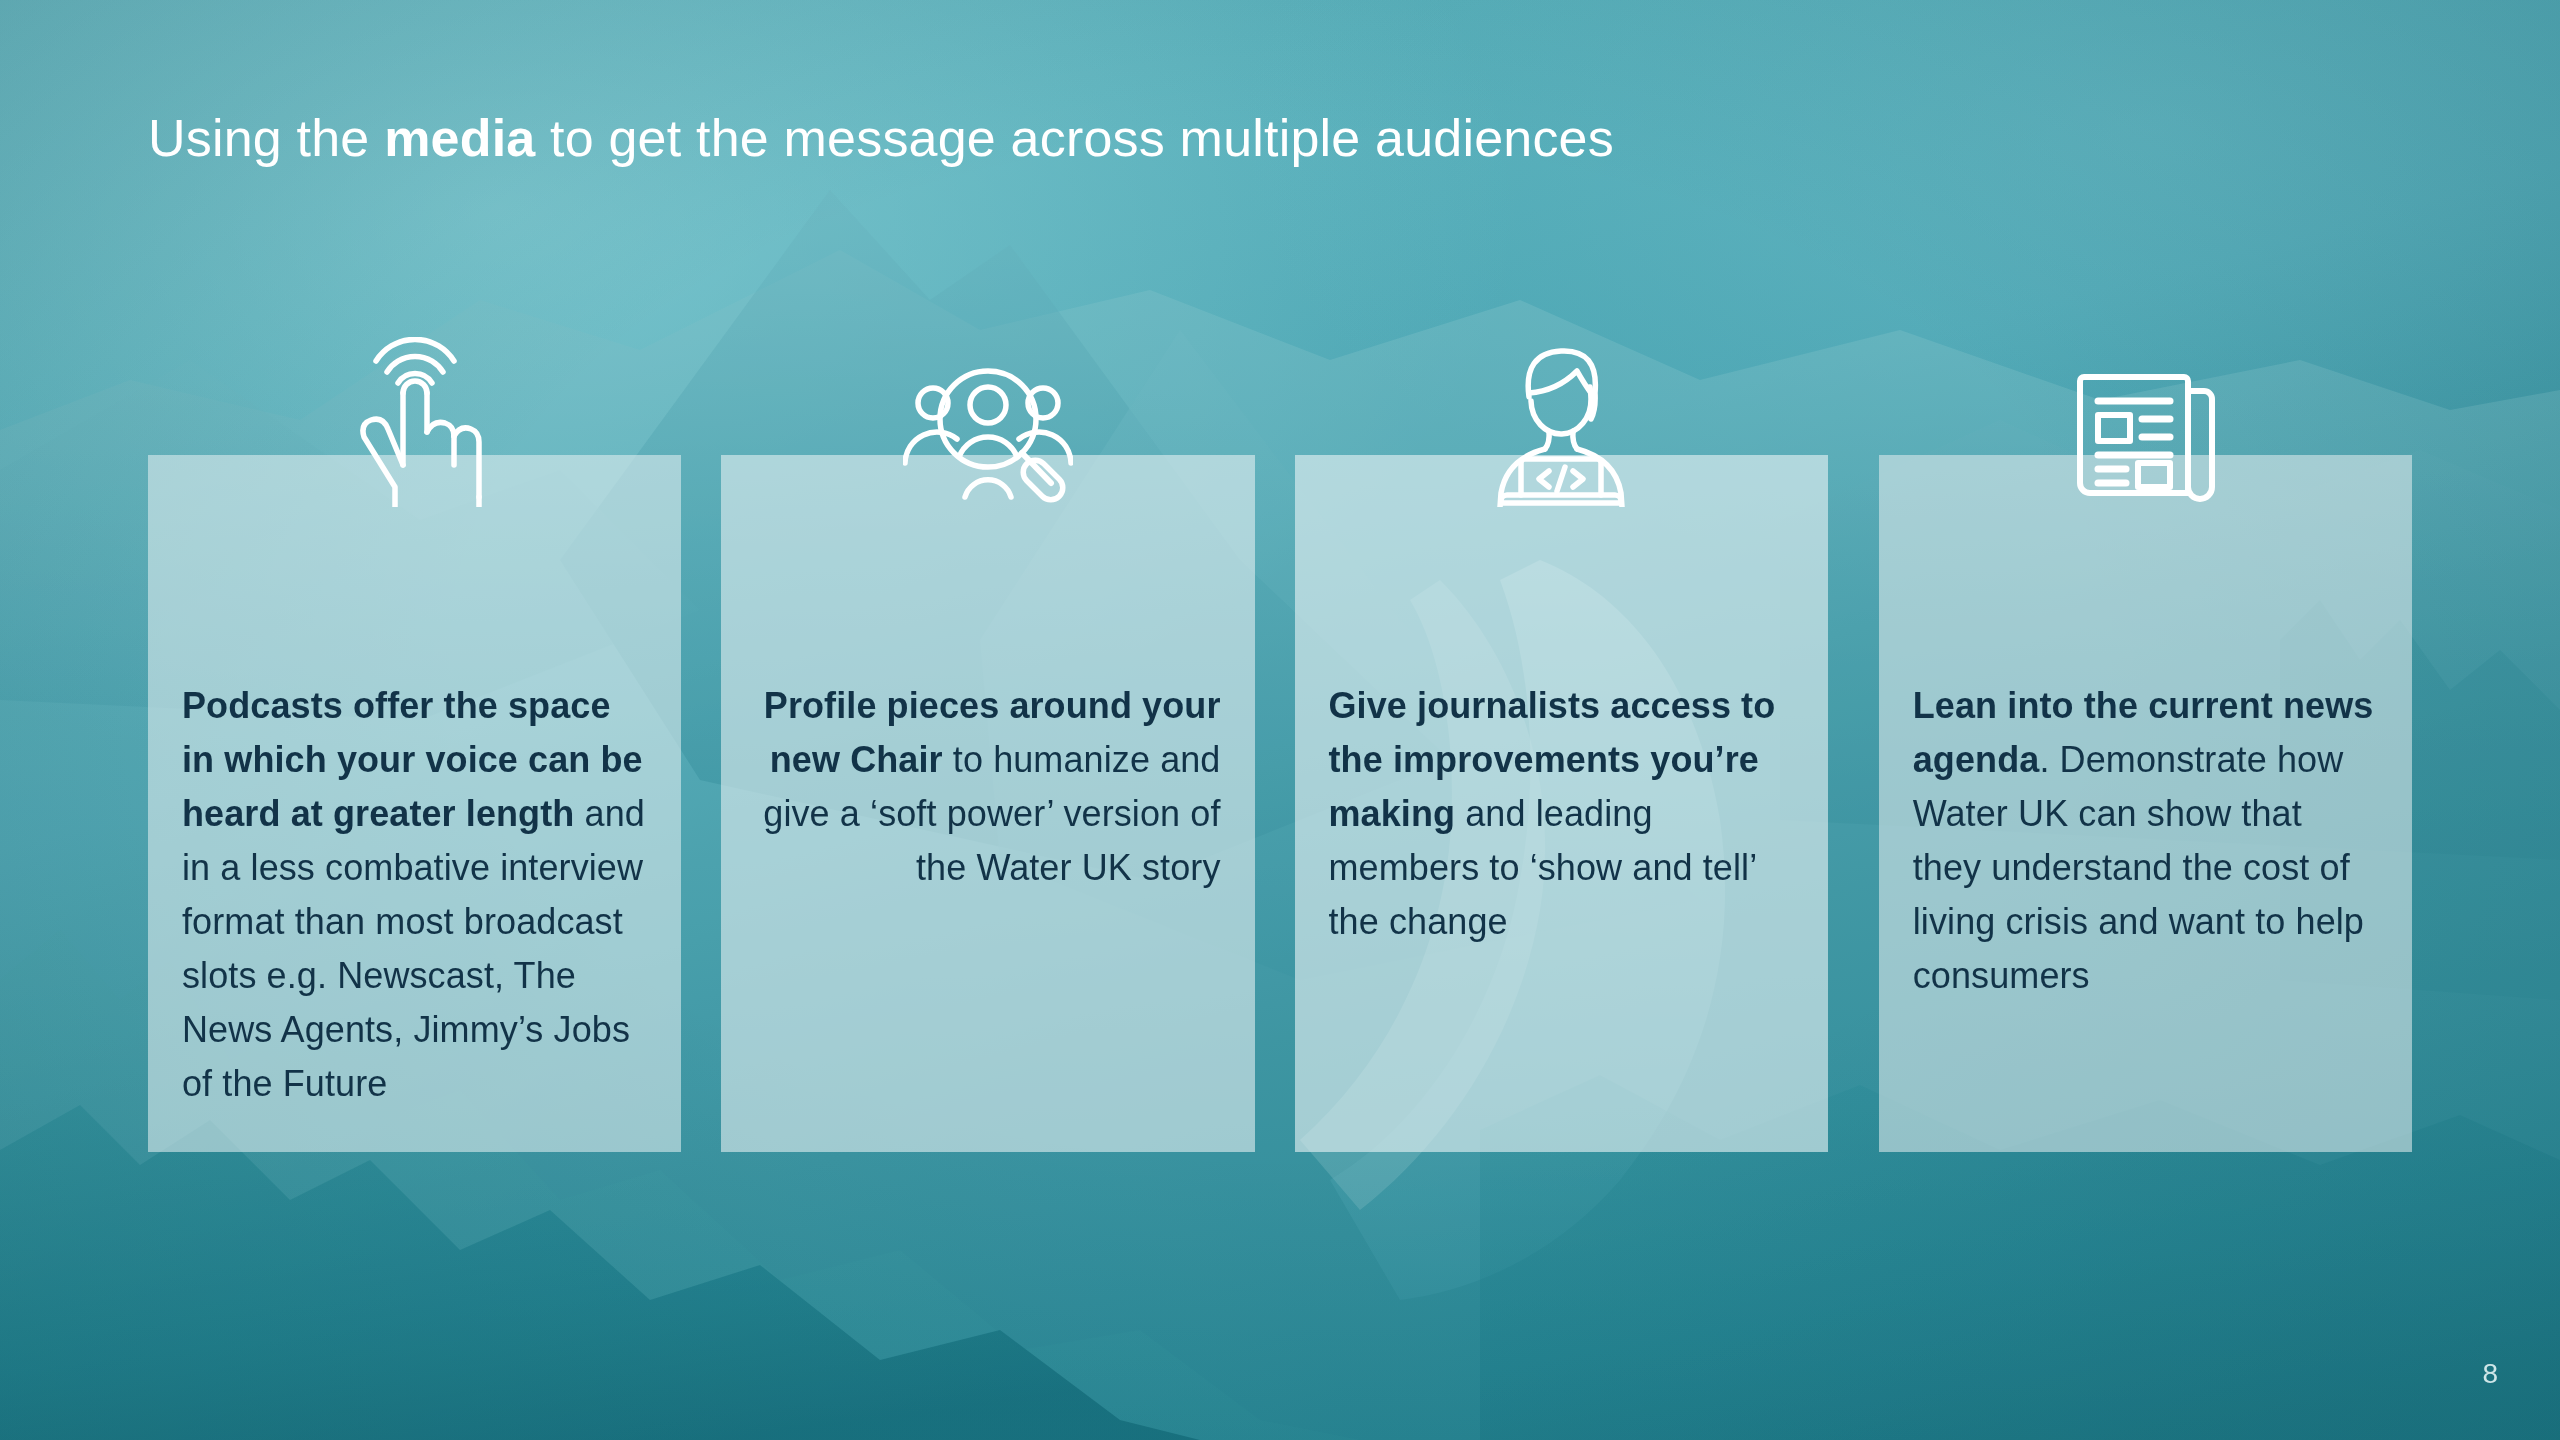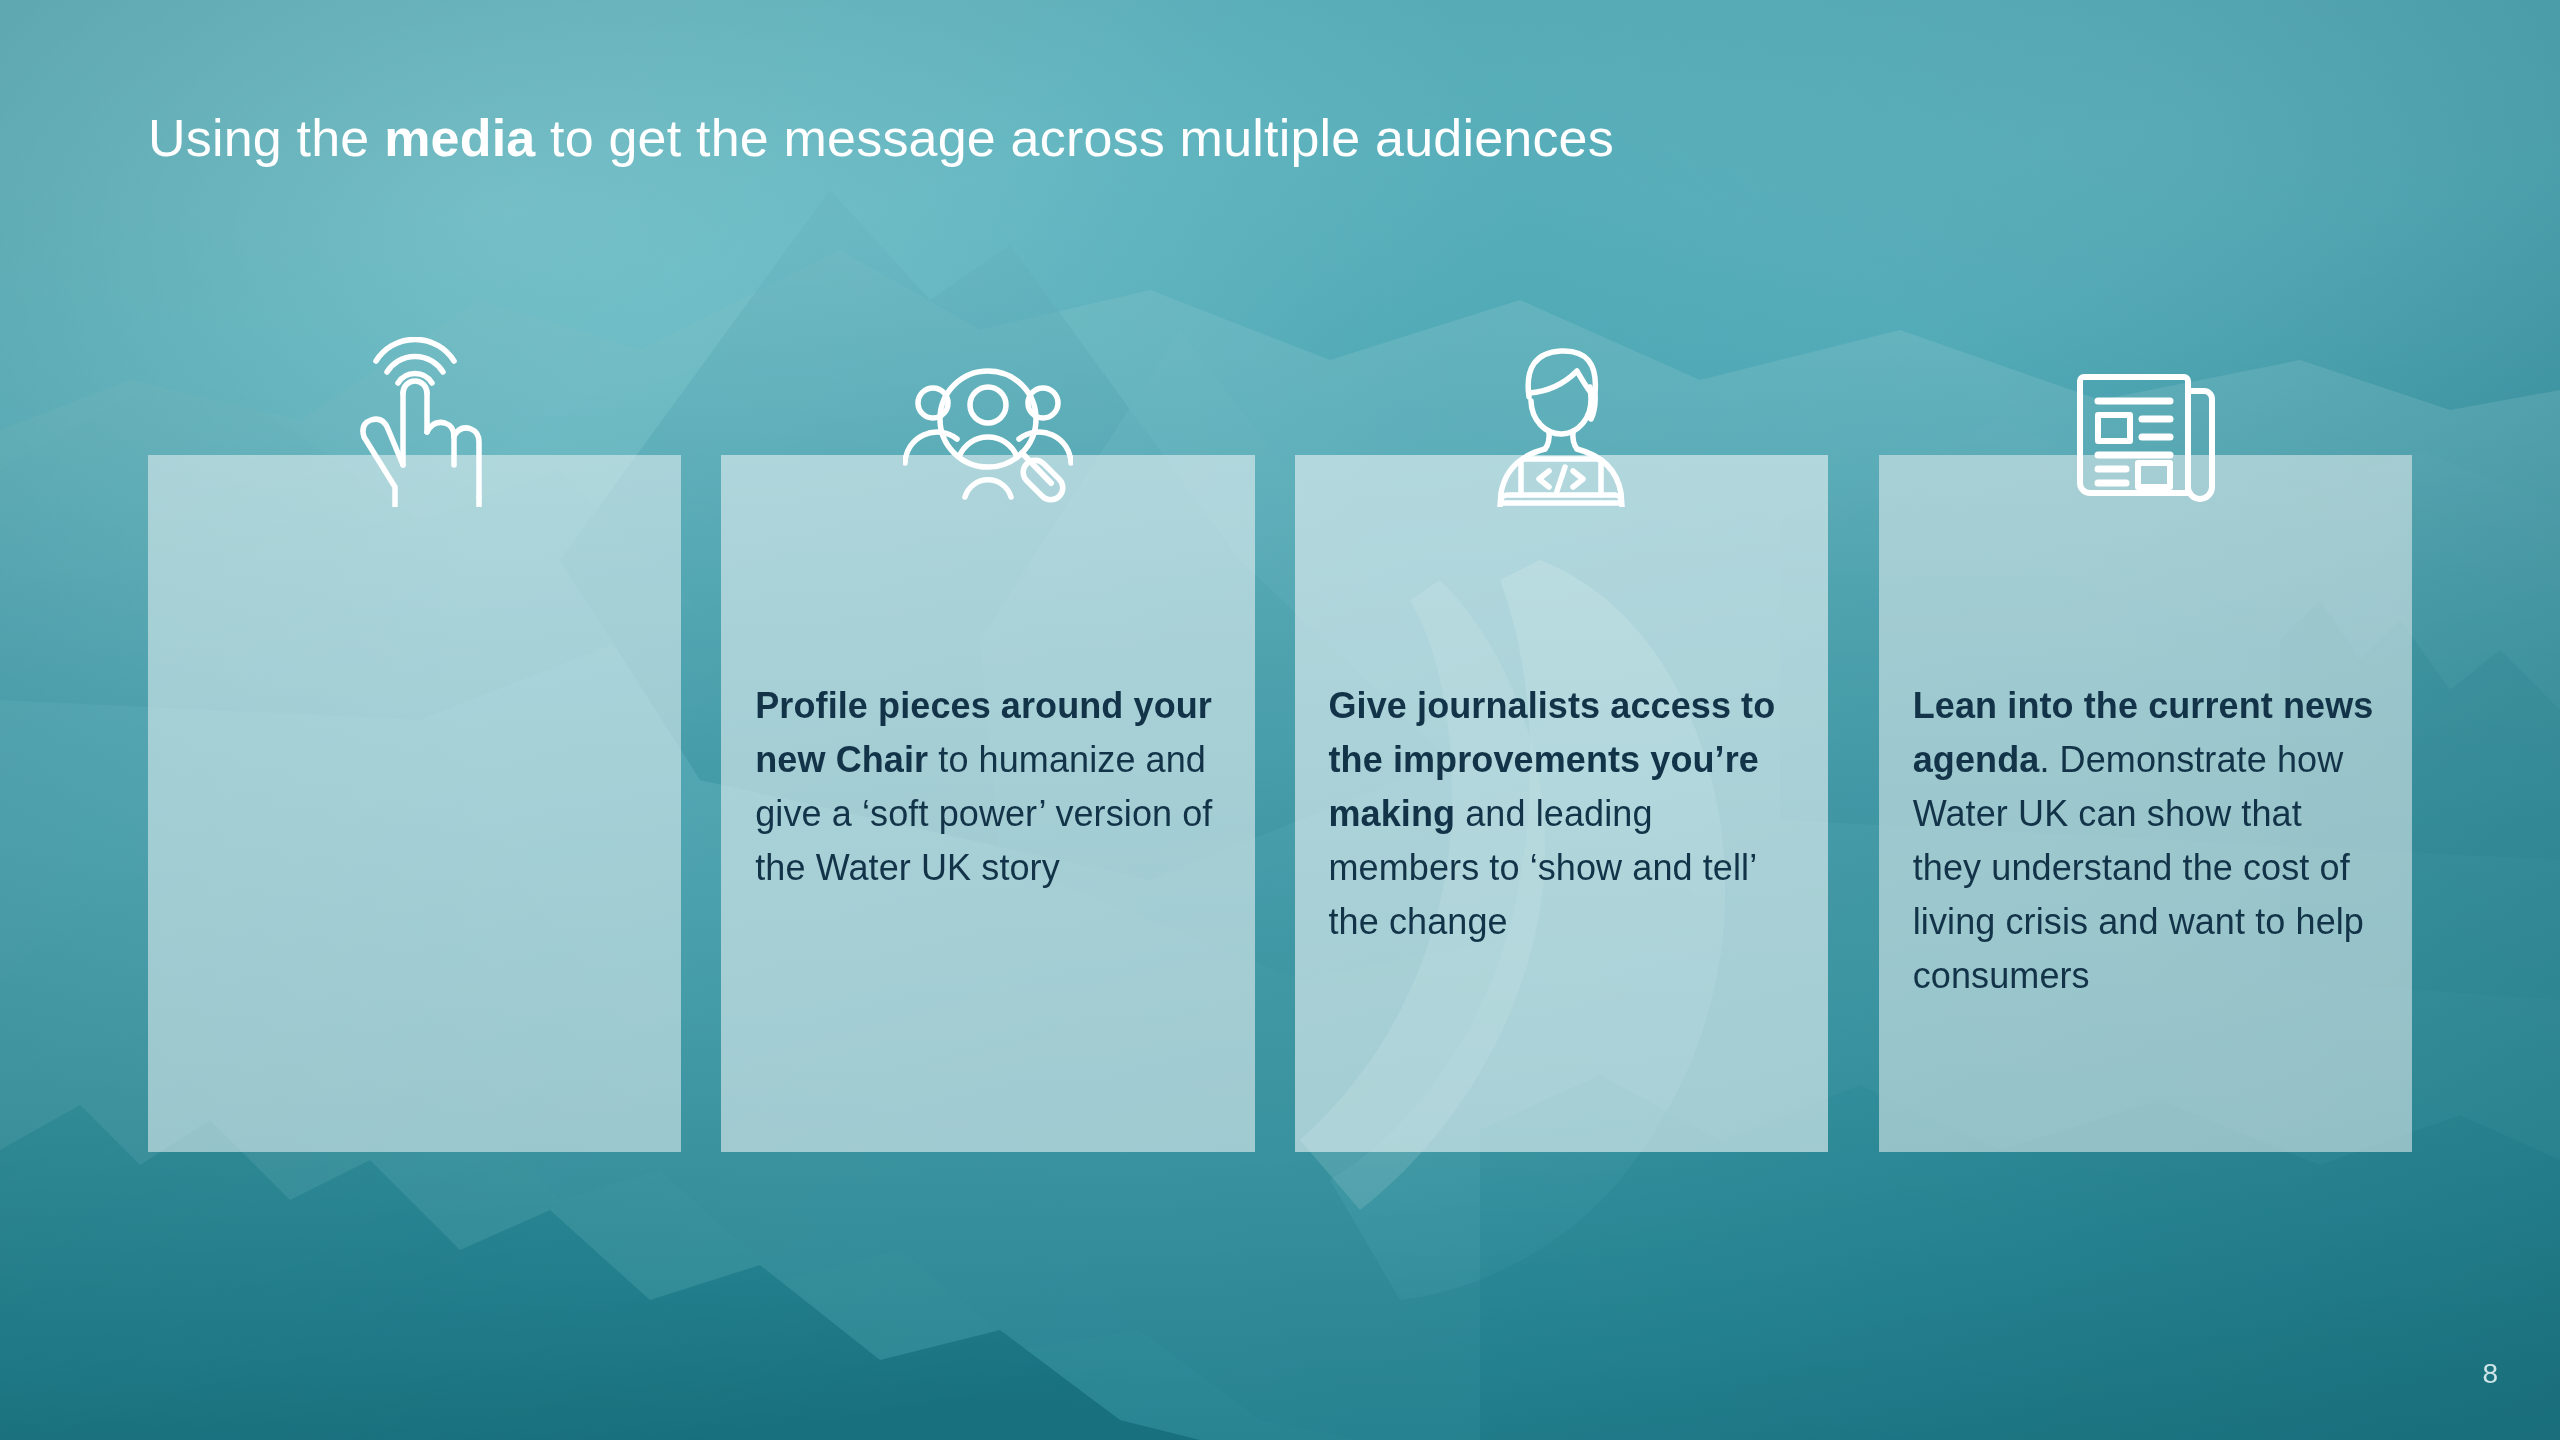--- a/index.html
+++ b/index.html
@@ -77,21 +77,21 @@
     gap: 40px;
   }
   .card {
     position: relative;
     flex: 1 1 0;
     background: rgba(226,238,240,0.60);
     display: flex;
     flex-direction: column;
   }
   .card.c1 { background: rgba(224,237,239,0.58); }
-  .card.c2 { background: rgba(228,240,242,0.60); }
+  .card.c2 { background: rgba(228,240,242,0.60); text-align: right; }
   .card.c3 { background: rgba(231,242,244,0.62); }
   .card.c4 { background: rgba(222,234,236,0.58); margin-left: 11px; }
 
   .card-icon {
     position: absolute;
     left: 50%;
     transform: translateX(-50%);
     top: -118px;
     width: 170px;
     height: 170px;
@@ -226,20 +226,23 @@
           <path d="M63 56 A12 12 0 0 1 87 56"></path>
 
           <path d="M87 95 q6 -12 18 -9 q9 3 9 13"></path>
           <path d="M114 99 q6 -11 17 -7 q8 3 8 13 L139 160"></path>
           <path d="M114 99 L114 128"></path>
 
           <path d="M63 128 L48 92 q-5 -13 -17 -9 q-11 4 -7 17 L55 150 L55 170"></path>
           <path d="M139 160 L139 170"></path>
         </svg>
       </div>
+      <div class="card-body">
+        <b>Podcasts offer the space in which your voice can be heard at greater length</b><span> and in a less combative interview format than most broadcast slots e.g. Newscast, The News Agents, Jimmy’s Jobs of the Future</span>
+      </div>
     </div>
 
     <div class="card c2">
       <div class="card-icon">
         <svg width="170" height="150" viewBox="0 0 170 150" fill="none" stroke="#ffffff" stroke-width="5.5" stroke-linecap="round" stroke-linejoin="round">
 
           <circle cx="30" cy="46" r="15"></circle>
           <path d="M2 106 a32 32 0 0 1 52 -24"></path>
 
           <circle cx="140" cy="46" r="15"></circle>

